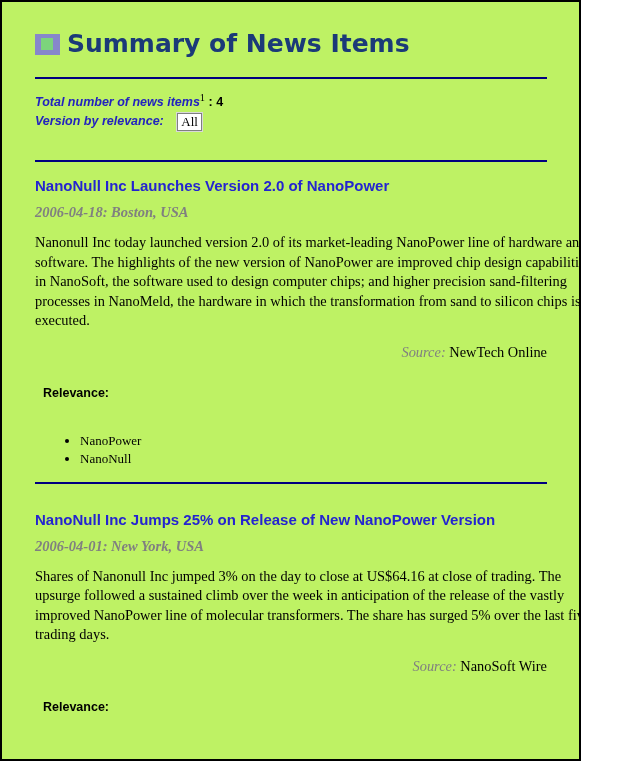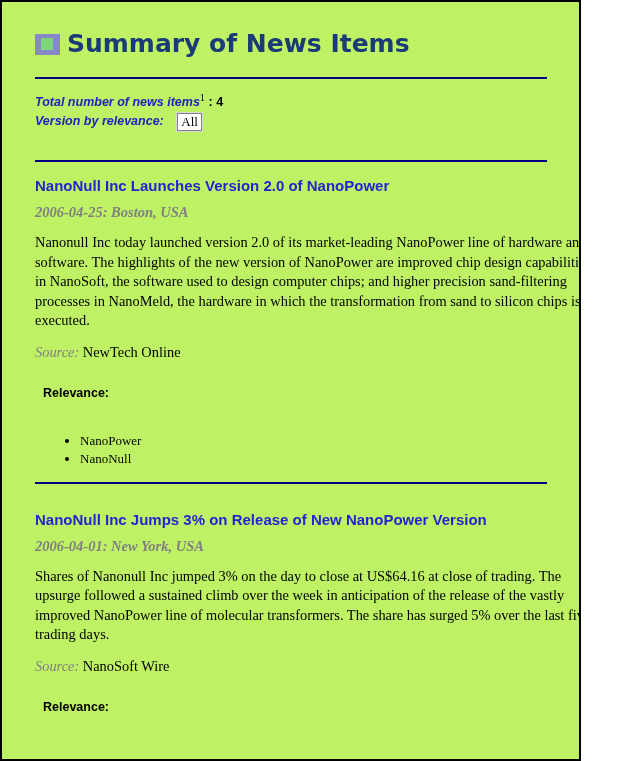--- a/index.html
+++ b/index.html
@@ -103,21 +103,21 @@
     line-height: 17px;
     color: #808080;
   }
   .news-body {
     margin: 12px 0 0 0;
     font-size: 14.4px;
     line-height: 19.5px;
     width: 558px;
     color: #000;
   }
-  .source-line { margin-top: 13px; font-size: 14.4px; line-height: 17px; }
+  .source-line { margin-top: 13px; font-size: 14.4px; line-height: 17px; text-align: right; }
   .source-label { color: #808080; font-style: italic; }
   .source-value { color: #000; }
   .relevance-heading {
     margin: 25px 0 0 0;
     font-family: "Liberation Sans", sans-serif;
     font-weight: bold;
     font-size: 12.5px;
     line-height: 15px;
     color: #000;
     padding-left: 8px;
@@ -175,37 +175,37 @@
     </div>
     <div class="meta-row">
       <span class="meta-label">Version by relevance: </span><span class="combo">All</span>
     </div>
   </div>
 
   <hr class="rule-navy rule-before-item1">
 
   <article class="news-item-1">
     <h2 class="news-title">NanoNull Inc Launches Version 2.0 of NanoPower</h2>
-    <div class="dateline">2006-04-25: Boston, USA</div>
+    <div class="dateline">2006-04-18: Boston, USA</div>
     <p class="news-body">Nanonull Inc today launched version 2.0 of its market-leading NanoPower line of hardware and software. The highlights of the new version of NanoPower are improved chip design capabilities in NanoSoft, the software used to design computer chips; and higher precision sand-filtering processes in NanoMeld, the hardware in which the transformation from sand to silicon chips is executed.</p>
     <div class="source-line">
       <span class="source-label">Source:</span>
       <span class="source-value">NewTech Online</span>
     </div>
     <div class="relevance-heading">Relevance:</div>
     <ul class="relevance-list">
       <li>NanoPower</li>
       <li>NanoNull</li>
     </ul>
   </article>
 
   <hr class="rule-navy rule-after-item1">
 
   <article class="news-item-2">
-    <h2 class="news-title">NanoNull Inc Jumps 3% on Release of New NanoPower Version</h2>
+    <h2 class="news-title">NanoNull Inc Jumps 25% on Release of New NanoPower Version</h2>
     <div class="dateline">2006-04-01: New York, USA</div>
     <p class="news-body">Shares of Nanonull Inc jumped 3% on the day to close at US$64.16 at close of trading. The upsurge followed a sustained climb over the week in anticipation of the release of the vastly improved NanoPower line of molecular transformers. The share has surged 5% over the last five trading days.</p>
     <div class="source-line">
       <span class="source-label">Source:</span>
       <span class="source-value">NanoSoft Wire</span>
     </div>
     <div class="relevance-heading">Relevance:</div>
 
   </article>
 

